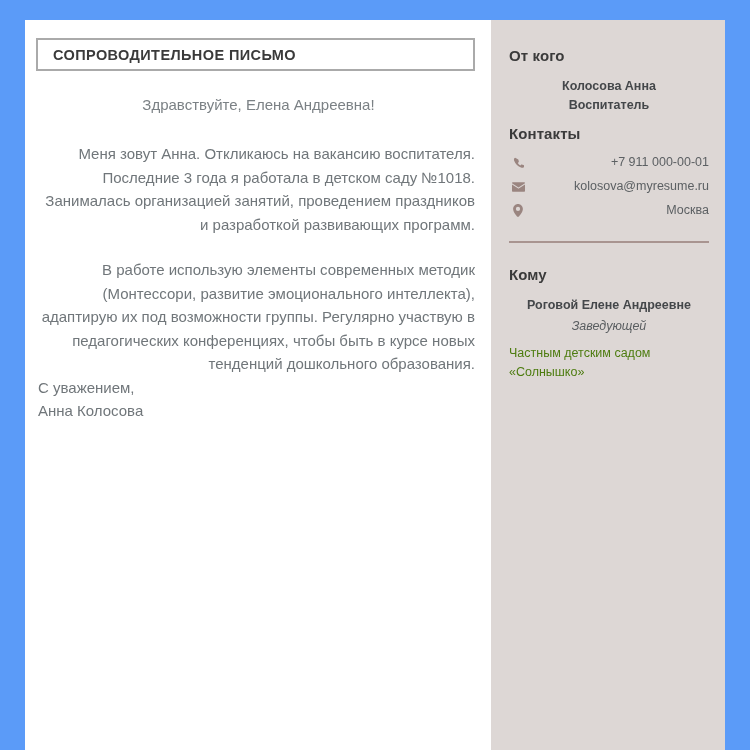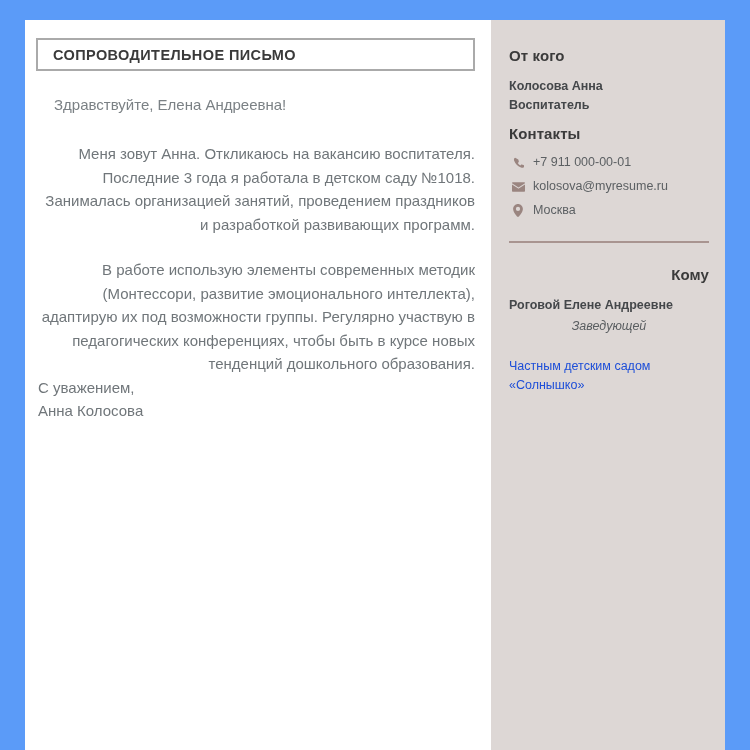--- a/index.html
+++ b/index.html
@@ -47,21 +47,21 @@
   #letter-title-box .title-text {
     font-size: 14.5px;
     font-weight: bold;
     color: #3a3a3a;
     letter-spacing: 0.4px;
   }
 
   .greeting {
     font-size: 15px;
     color: #7b8185;
-    text-align: left;
+    text-align: center;
     padding-left: 18px;
     padding-right: 12px;
     margin-bottom: 29px;
   }
 
   .body-par {
     font-size: 15px;
     line-height: 23.5px;
     color: #70767a;
     margin: 0 0 22px 2px;
@@ -86,53 +86,55 @@
   }
 
   .side-heading {
     font-size: 15px;
     font-weight: bold;
     color: #3b3b3b;
     margin: 0 0 13px 0;
     letter-spacing: 0.1px;
   }
   .side-heading.second { margin-top: 10px; }
-  .side-heading.third { margin-top: 16px; text-align: right; }
+  .side-heading.third { margin-top: 16px; }
 
   .side-strong {
     font-size: 12.5px;
     font-weight: bold;
     color: #44474a;
     line-height: 19px;
+    text-align: center;
   }
   .side-italic {
     font-size: 12.5px;
     font-style: italic;
     color: #5a5e61;
     line-height: 19px;
     margin-top: 2px;
     text-align: center;
   }
   .side-regular {
     font-size: 12.5px;
-    color: #1d4ed8;
+    color: #4d7c0f;
     line-height: 19px;
-    margin-top: 21px;
+    margin-top: 8px;
   }
 
   
   #contacts-list {
     margin: 0;
     padding: 0;
     list-style: none;
   }
   .contact-row {
     display: flex;
     align-items: center;
     margin-bottom: 9px;
+    justify-content: space-between;
   }
   .contact-row:last-child { margin-bottom: 0; }
   .contact-icon {
     width: 18px;
     min-width: 18px;
     height: 14px;
     display: flex;
     align-items: center;
     justify-content: center;
     margin-right: 6px;

